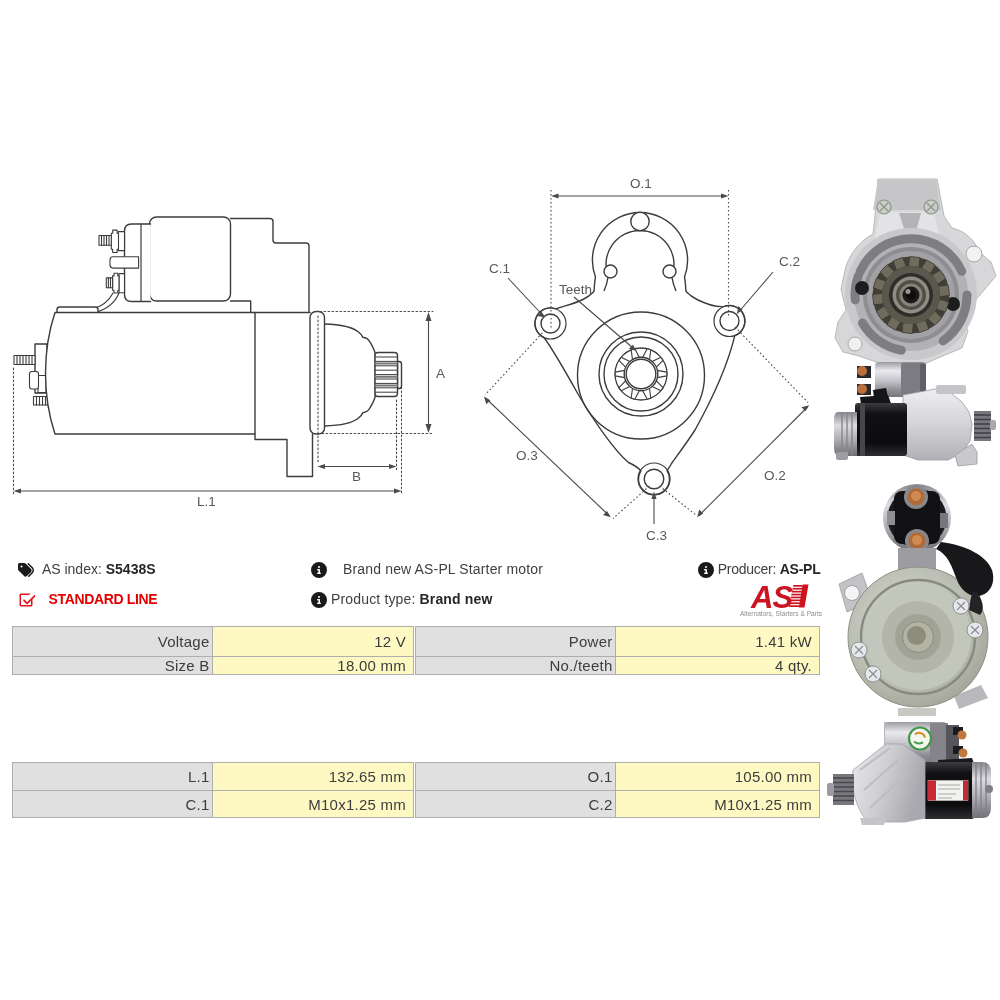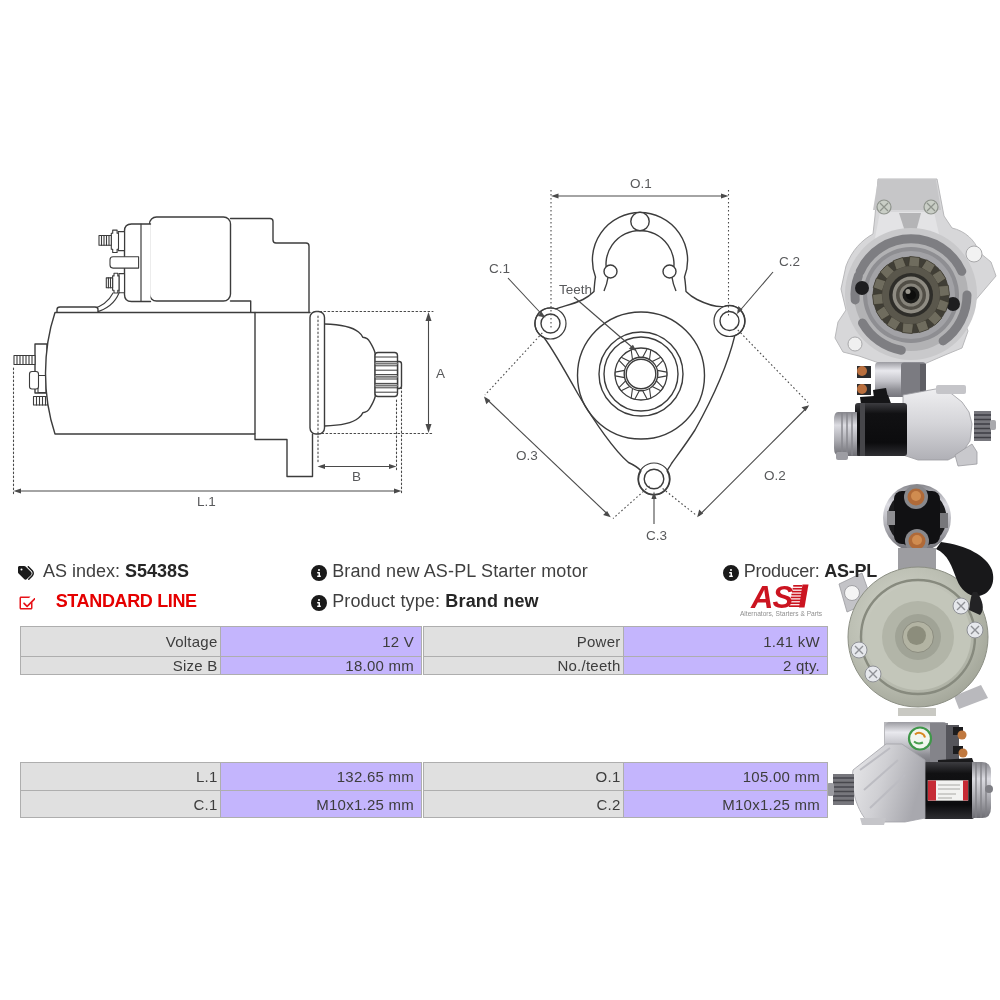--- a/index.html
+++ b/index.html
@@ -1,28 +1,28 @@
 <!DOCTYPE html>
 <html><head>
 <meta charset="utf-8">
 <style>
   html,body{margin:0;padding:0;background:#fff;width:1000px;height:1000px;overflow:hidden;}
   body{font-family:"Liberation Sans",sans-serif;position:relative;}
   .abs{position:absolute;}
   
-  .inforow{position:absolute;font-size:18px;color:#3f3f3f;white-space:nowrap;}
+  .inforow{position:absolute;font-size:14px;color:#3f3f3f;white-space:nowrap;}
   .inforow b{color:#262626;}
   .red{color:#e50000;font-weight:bold;}
   .icn{display:inline-block;vertical-align:-3.5px;}
   
-  .spec{position:absolute;left:20px;width:807px;border-collapse:collapse;table-layout:fixed;}
+  .spec{position:absolute;left:12px;width:807px;border-collapse:collapse;table-layout:fixed;}
   .spec td{border:1px solid #aeaeae;font-size:15px;letter-spacing:0.25px;color:#3d3d3d;text-align:right;padding:0 7px 0 4px;}
   .spec td.lab{padding-right:2.5px;}
   .spec td.lab{background:#e0e0e0;}
-  .spec td.val{background:#c4b5fd;}
+  .spec td.val{background:#fef9c3;}
   .spec td.gap{border:1px solid #aeaeae;border-top-style:hidden;border-bottom-style:hidden;background:#fff;padding:0;}
   .spec col.c1{width:200px}.spec col.c2{width:201px}.spec col.cg{width:2px}
   .spec col.c3{width:200px}.spec col.c4{width:204px}
 </style>
 </head>
 <body>
 
 <svg class="abs" style="left:0;top:0" width="1000" height="1000" viewBox="0 0 1000 1000">
   <g id="leftdraw" fill="none" stroke="#3c3c3c" stroke-width="1.4" stroke-linejoin="round" stroke-linecap="round">
 
@@ -406,35 +406,35 @@
   <svg class="icn" width="18" height="16" viewBox="0 0 576 512">
       <path fill="#1a1a1a" d="M0 80V229.5c0 17 6.7 33.3 18.7 45.3l176 176c25 25 65.5 25 90.5 0L418.7 317.3c25-25 25-65.5 0-90.5l-176-176c-12-12-28.3-18.7-45.3-18.7H48C21.5 32 0 53.5 0 80zm112 32a32 32 0 1 1 0 64 32 32 0 1 1 0-64z"></path>
       <path fill="#1a1a1a" d="M345 39.1L472.8 168.4c52.4 53 52.4 138.2 0 191.2L360.8 472.9c-9.3 9.4-24.5 9.5-33.9 .2s-9.5-24.5-.2-33.9L438.6 325.9c33.9-34.3 33.9-89.4 0-123.7L310.9 72.9c-9.3-9.4-9.2-24.6 .2-33.9s24.6-9.2 33.9 .2z"></path>
     </svg>
   <span style="margin-left:2px">AS index: <b>S5438S</b></span>
 </div>
 <div class="inforow red" style="left:19px;top:591px;letter-spacing:-0.35px;">
   <svg class="icn" width="16" height="16" viewBox="0 0 512 512">
       <path fill="#e81219" d="M64 48C37.5 48 16 69.5 16 96V416c0 26.5 21.5 48 48 48H384c26.5 0 48-21.5 48-48V230l-48 48V416H64V96H322l48-48H64z M475 108L259 324l-77-77c-10.9-10.9-28.7-10.9-39.6 0s-10.9 28.7 0 39.6l96.8 96.8c10.9 10.9 28.7 10.9 39.6 0L514.6 147.6c10.9-10.9 10.9-28.7 0-39.6s-28.7-10.9-39.6 0z"></path>
     </svg>
-  <span style="margin-left:16px">STANDARD LINE</span>
+  <span style="margin-left:10px">STANDARD LINE</span>
 </div>
 <div class="inforow" style="left:311px;top:561px;letter-spacing:0.15px;">
   <svg class="icn" width="16" height="16" viewBox="0 0 512 512">
       <path fill="#1a1a1a" d="M256 512A256 256 0 1 0 256 0a256 256 0 1 0 0 512zM216 336h24V272H216c-13.3 0-24-10.7-24-24s10.7-24 24-24h48c13.3 0 24 10.7 24 24v88h8c13.3 0 24 10.7 24 24s-10.7 24-24 24H216c-13.3 0-24-10.7-24-24s10.7-24 24-24zm40-208a32 32 0 1 1 0 64 32 32 0 1 1 0-64z"></path>
     </svg>
-  <span style="margin-left:0px">Brand new AS-PL Starter motor</span>
+  <span style="margin-left:12px">Brand new AS-PL Starter motor</span>
 </div>
 <div class="inforow" style="left:311px;top:591px;letter-spacing:0.15px;">
   <svg class="icn" width="16" height="16" viewBox="0 0 512 512">
       <path fill="#1a1a1a" d="M256 512A256 256 0 1 0 256 0a256 256 0 1 0 0 512zM216 336h24V272H216c-13.3 0-24-10.7-24-24s10.7-24 24-24h48c13.3 0 24 10.7 24 24v88h8c13.3 0 24 10.7 24 24s-10.7 24-24 24H216c-13.3 0-24-10.7-24-24s10.7-24 24-24zm40-208a32 32 0 1 1 0 64 32 32 0 1 1 0-64z"></path>
     </svg>
   <span style="margin-left:0px">Product type: <b>Brand new</b></span>
 </div>
-<div class="inforow" style="left:723px;top:561px;letter-spacing:-0.25px;">
+<div class="inforow" style="left:698px;top:561px;letter-spacing:-0.25px;">
   <svg class="icn" width="16" height="16" viewBox="0 0 512 512">
       <path fill="#1a1a1a" d="M256 512A256 256 0 1 0 256 0a256 256 0 1 0 0 512zM216 336h24V272H216c-13.3 0-24-10.7-24-24s10.7-24 24-24h48c13.3 0 24 10.7 24 24v88h8c13.3 0 24 10.7 24 24s-10.7 24-24 24H216c-13.3 0-24-10.7-24-24s10.7-24 24-24zm40-208a32 32 0 1 1 0 64 32 32 0 1 1 0-64z"></path>
     </svg>
   <span style="margin-left:0px">Producer: <b>AS-PL</b></span>
 </div>
 
 <div class="abs" style="left:740px;top:582px;width:88px;height:38px;">
   <svg width="88" height="38" viewBox="0 0 88 38">
     <g fill="#cb1420">
       <text x="11" y="25.5" font-family="Liberation Sans, sans-serif" font-size="31" font-weight="bold" font-style="italic" letter-spacing="-1">AS</text>
@@ -468,21 +468,21 @@
         <td class="val">12 V</td>
         <td class="gap"></td>
         <td class="lab">Power</td>
         <td class="val">1.41 kW</td>
       </tr>
   <tr style="height:14px">
         <td class="lab">Size B</td>
         <td class="val">18.00 mm</td>
         <td class="gap"></td>
         <td class="lab">No./teeth</td>
-        <td class="val">2 qty.</td>
+        <td class="val">4 qty.</td>
       </tr>
 </tbody>
   </table>
 <table class="spec" style="top:762px;">
   <colgroup>
       <col class="c1">
       <col class="c2">
       <col class="cg">
       <col class="c3">
       <col class="c4">

